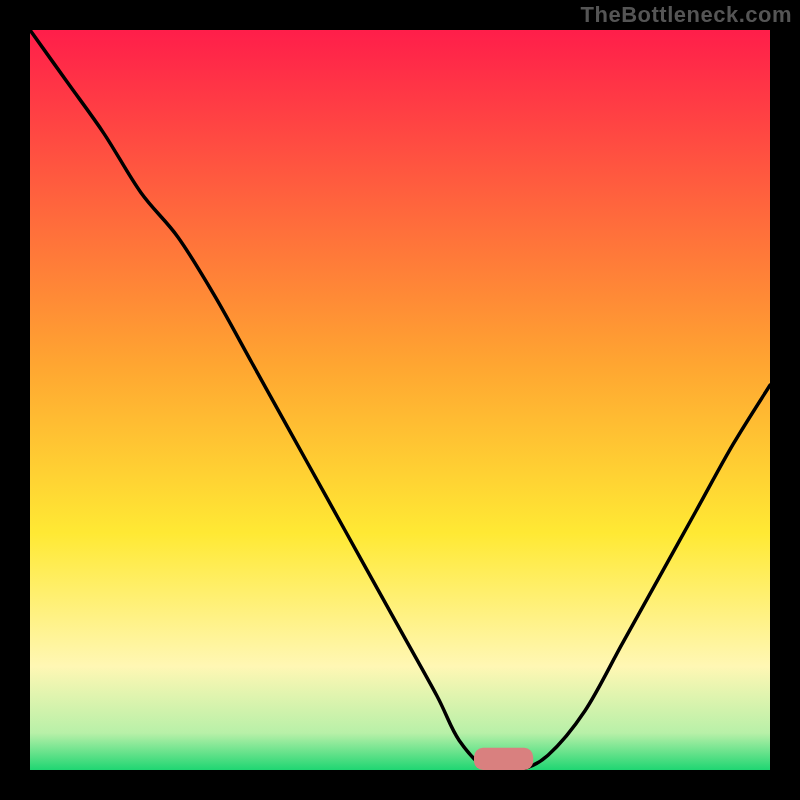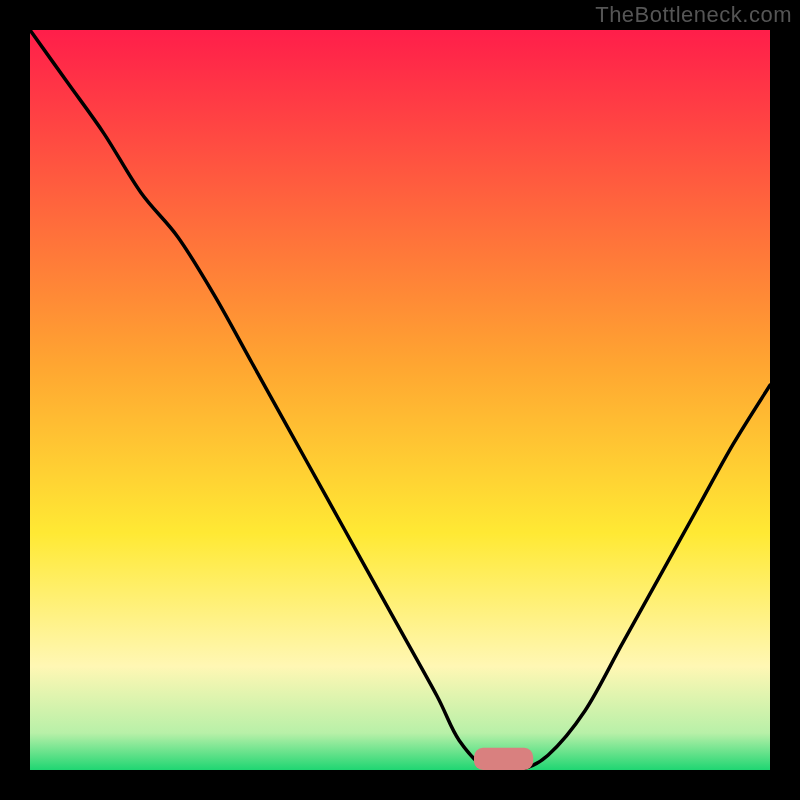--- a/index.html
+++ b/index.html
@@ -16,21 +16,21 @@
     width: 800px;
     height: 800px;
     background: #000;
   }
   .watermark {
     position: absolute;
     top: 2px;
     right: 8px;
     color: #555;
     font-size: 22px;
-    font-weight: normal;
+    font-weight: bold;
     letter-spacing: 0.5px;
     user-select: none;
   }
   .plot {
     position: absolute;
     left: 30px;
     top: 30px;
     width: 740px;
     height: 740px;
   }

